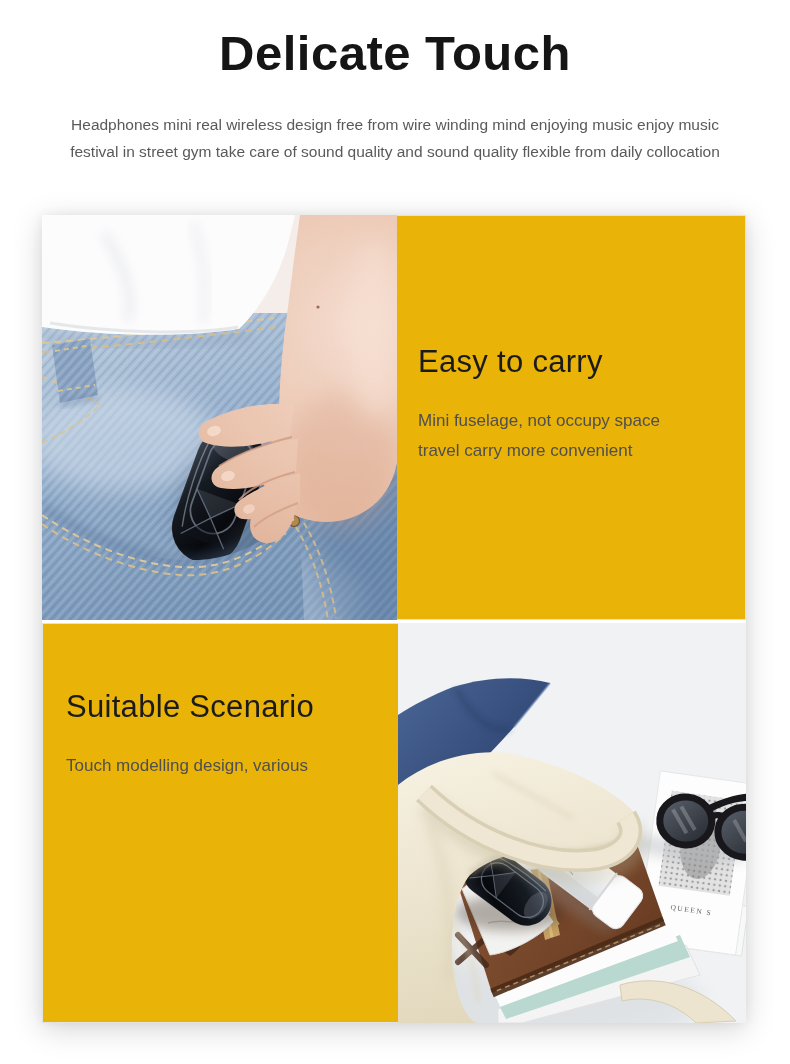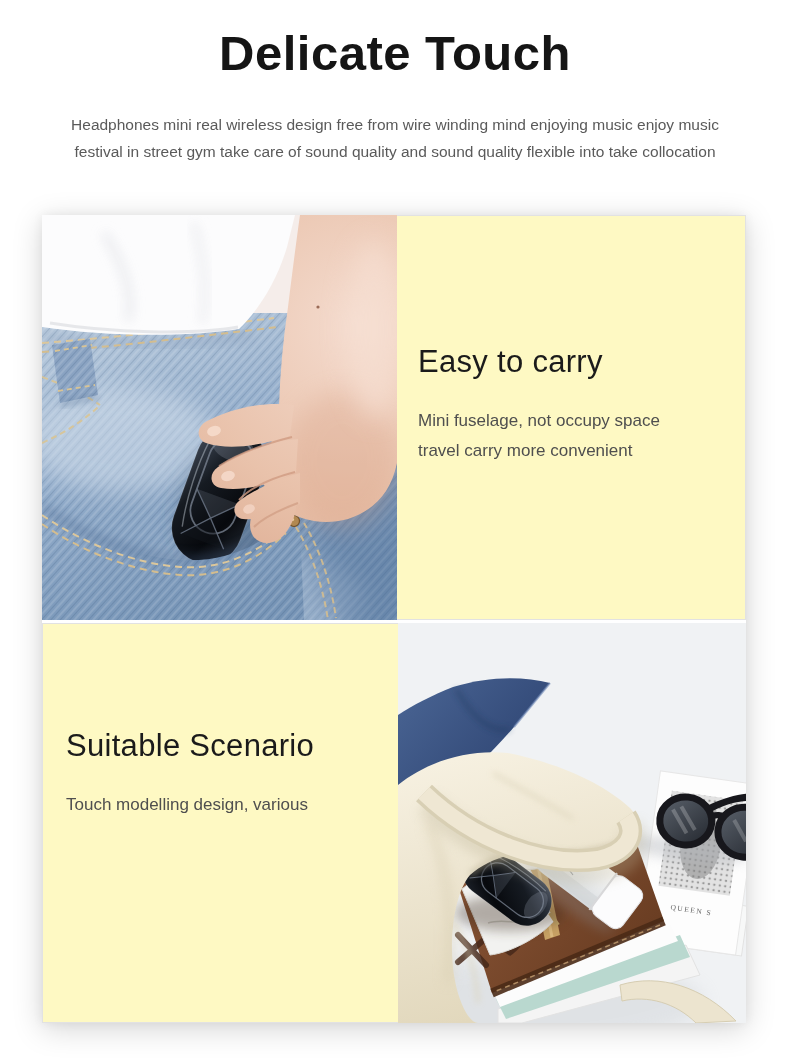--- a/index.html
+++ b/index.html
@@ -19,38 +19,38 @@
     width:704px;margin:50px 0 0 42px;background:#ffffff;
     box-shadow:0 6px 28px rgba(0,0,0,.17), 0 0 10px rgba(0,0,0,.06);
   }
   .row{display:flex;}
   .row-1{height:405px;}
   .row-2{height:400px;margin-top:3px;}
   .photo{position:relative;overflow:hidden;flex:none;background:#eceef0;}
   .photo-1{width:355px;height:405px;}
   .photo-2{width:348px;height:400px;}
   .panel{
-    background:#fef9c3;border:1px solid #e2e2e2;box-sizing:border-box;flex:1;
+    background:#eab308;border:1px solid #e2e2e2;box-sizing:border-box;flex:1;
   }
   .panel-1{border-left:none;padding:128px 18px 0 21px;}
-  .panel-2{border-right:none;padding:104px 14px 0 23px;}
+  .panel-2{border-right:none;padding:65px 14px 0 23px;}
   .panel h2{
     margin:0;font-size:31px;font-weight:400;color:#1b1b1b;letter-spacing:.3px;
   }
   .panel .body-text{margin-top:26px;font-size:17px;line-height:30px;color:#4f4f4f;}
   svg{display:block;}
 </style>
 </head>
 <body>
 
 <div class="header">
   <h1 class="page-title">Delicate Touch</h1>
   <div class="subtitle">
     <div>Headphones mini real wireless design free from wire winding mind enjoying music enjoy music</div>
-    <div>festival in street gym take care of sound quality and sound quality flexible into take collocation</div>
+    <div>festival in street gym take care of sound quality and sound quality flexible from daily collocation</div>
   </div>
 </div>
 
 <div class="sheet">
 
   <div class="row row-1">
     <div class="photo photo-1">
       <svg width="355" height="405" viewBox="0 0 355 405">
         <defs>
           <linearGradient id="g-jeans" gradientUnits="userSpaceOnUse" x1="60" y1="100" x2="160" y2="405">

